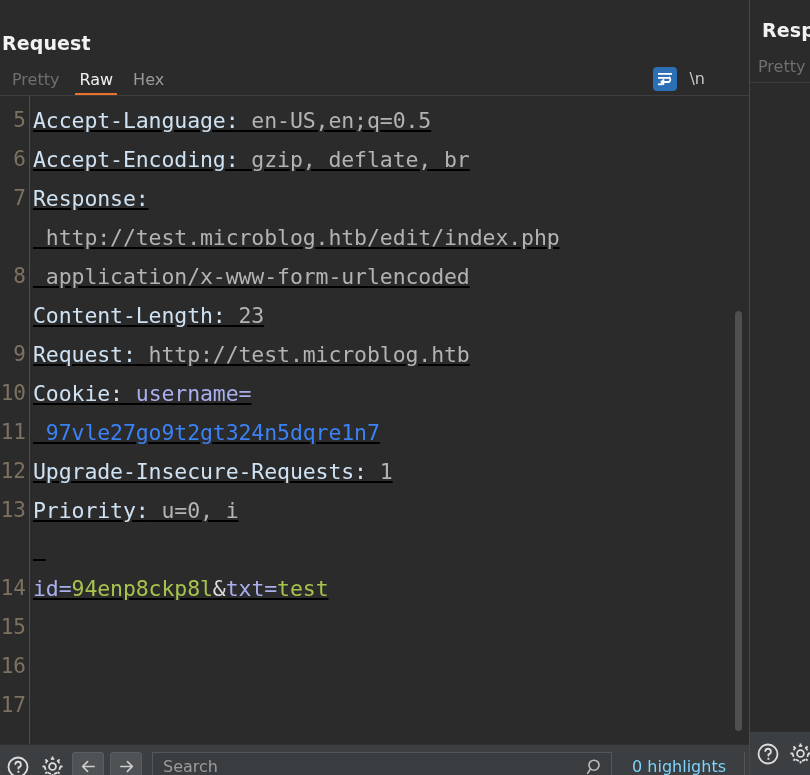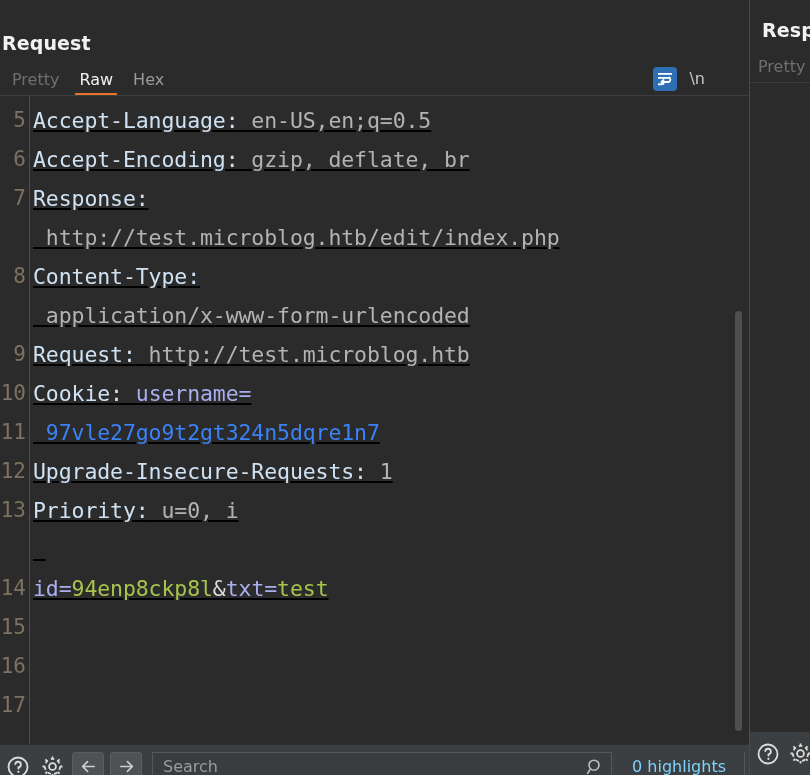--- a/index.html
+++ b/index.html
@@ -318,22 +318,22 @@
           <div class="ln">14</div>
           <div class="ln">15</div>
           <div class="ln">16</div>
           <div class="ln">17</div>
         </div>
       <div class="code">
           <div class="cl"><span class="hdr-name">Accept-Language:</span><span class="hdr-value"> en-US,en;q=0.5</span></div>
           <div class="cl"><span class="hdr-name">Accept-Encoding:</span><span class="hdr-value"> gzip, deflate, br</span></div>
           <div class="cl"><span class="hdr-name">Response:</span></div>
           <div class="cl"><span class="hdr-value"> http://test.microblog.htb/edit/index.php</span></div>
-          <div class="cl"><span class="hdr-name">Content-Type:</span></div>
           <div class="cl"><span class="hdr-value"> application/x-www-form-urlencoded</span></div>
+          <div class="cl"><span class="hdr-name">Content-Length:</span><span class="hdr-value"> 23</span></div>
           <div class="cl"><span class="hdr-name">Request:</span><span class="hdr-value"> http://test.microblog.htb</span></div>
           <div class="cl"><span class="hdr-name">Cookie:</span><span class="hdr-value"> </span><span class="cookie-key">username=</span></div>
           <div class="cl"><span class="cookie-val"> 97vle27go9t2gt324n5dqre1n7</span></div>
           <div class="cl"><span class="hdr-name">Upgrade-Insecure-Requests:</span><span class="hdr-value"> 1</span></div>
           <div class="cl"><span class="hdr-name">Priority:</span><span class="hdr-value"> u=0, i</span></div>
           <div class="cl">&nbsp;</div>
           <div class="cl"><span class="param-key">id=</span><span class="param-val">94enp8ckp8l</span><span class="amp">&amp;</span><span class="param-key">txt=</span><span class="param-val">test</span></div>
         </div>
       <div class="vscroll"></div>
 

